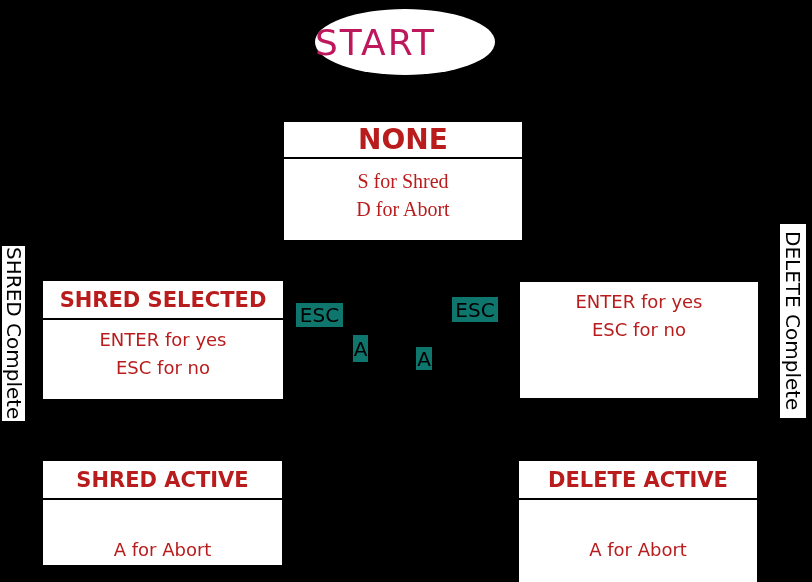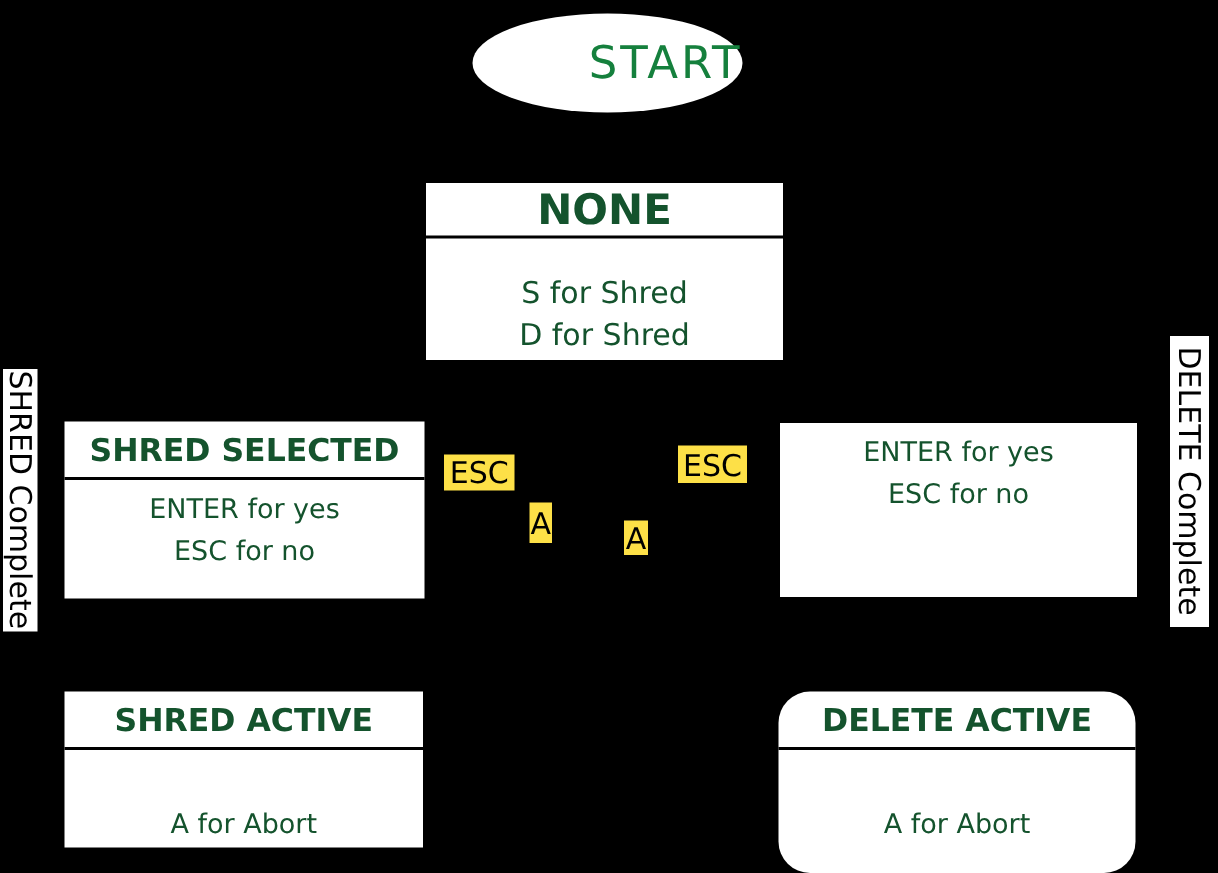--- a/index.html
+++ b/index.html
@@ -17,63 +17,63 @@
     color: #000000;
   }
 
   
   .start {
     position: absolute;
     left: 315px; top: 9px;
     width: 180px; height: 66px;
     background: #ffffff;
     border-radius: 50%;
-    display: flex; align-items: center; justify-content: flex-end;
-    font-size: 30px;
+    display: flex; align-items: center; justify-content: flex-start;
+    font-size: 36px;
     letter-spacing: 2px;
-    color: #15803d;
+    color: #be185d;
   }
 
   
   .state {
     position: absolute;
     background: #ffffff;
-    color: #14532d;
+    color: #b91c1c;
     box-sizing: border-box;
   }
   .state .hdr {
     border-bottom: 2px solid #000000;
     height: 39px;
     display: flex; align-items: center; justify-content: center;
     font-weight: bold;
     font-size: 21px;
     box-sizing: border-box;
   }
   .state .body {
     text-align: center;
     font-size: 18px;
     line-height: 28px;
   }
 
   .s-none        { left: 284px; top: 122px; width: 238px; height: 118px; }
   .s-none .hdr   { height: 37px; font-size: 28px; }
-  .s-none .body  { padding-top: 22px; font-size: 20px; }
+  .s-none .body  { padding-top: 8px; font-size: 20px; font-family: Liberation Serif, serif; }
 
   .s-shred-sel   { left: 43px;  top: 281px; width: 240px; height: 118px; }
   .s-del-sel     { left: 520px; top: 282px; width: 238px; height: 116px; }
   .s-shred-sel .body, .s-del-sel .body { padding-top: 6px; }
 
   .s-shred-act   { left: 43px;  top: 461px; width: 239px; height: 104px; }
-  .s-del-act     { left: 519px; top: 461px; width: 238px; height: 121px; border-radius: 21px; }
+  .s-del-act     { left: 519px; top: 461px; width: 238px; height: 121px; }
   .s-shred-act .body, .s-del-act .body { padding-top: 36px; }
 
   
   .elabel {
     position: absolute;
-    background: #fde047;
+    background: #0f766e;
     color: #000000;
     font-size: 20px;
     display: flex; align-items: center; justify-content: center;
     white-space: nowrap;
   }
   .l-esc-left  { left: 296px; top: 303px; width: 47px; height: 24px; }
   .l-a-left    { left: 353px; top: 335px; width: 15px; height: 27px; }
   .l-a-right   { left: 416px; top: 347px; width: 16px; height: 23px; }
   .l-esc-right { left: 452px; top: 297px; width: 46px; height: 25px; }
 
@@ -96,21 +96,21 @@
 <div class="canvas">
 
   <div class="start">
     <span>START</span>
   </div>
 
   <div class="state s-none">
     <div class="hdr">NONE</div>
     <div class="body">
       <div>S for Shred</div>
-      <div>D for Shred</div>
+      <div>D for Abort</div>
     </div>
   </div>
 
   <div class="state s-shred-sel">
     <div class="hdr">SHRED SELECTED</div>
     <div class="body">
       <div>ENTER for yes</div>
       <div>ESC for no</div>
     </div>
   </div>

